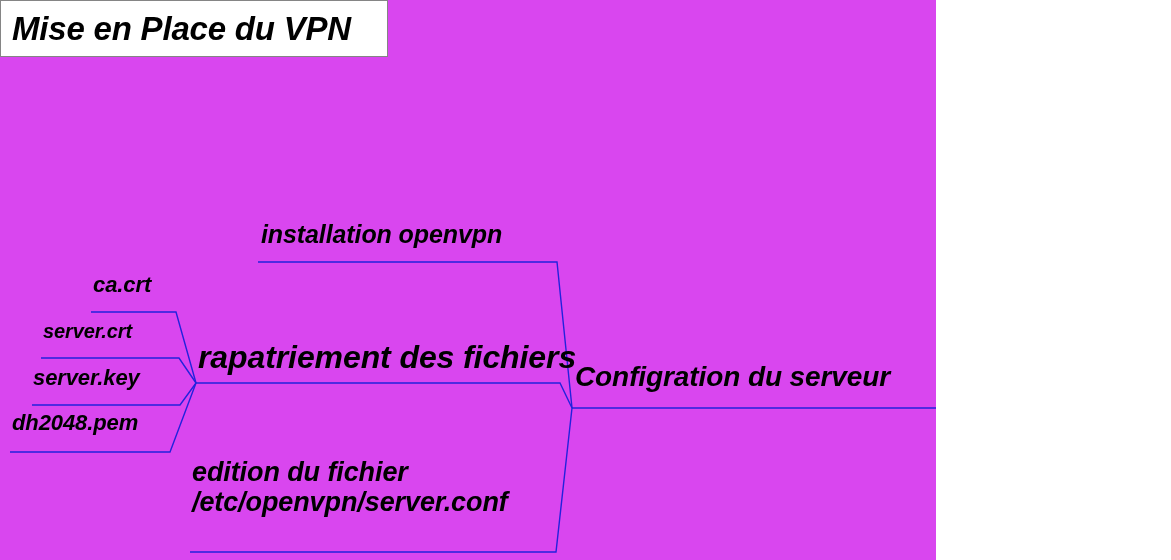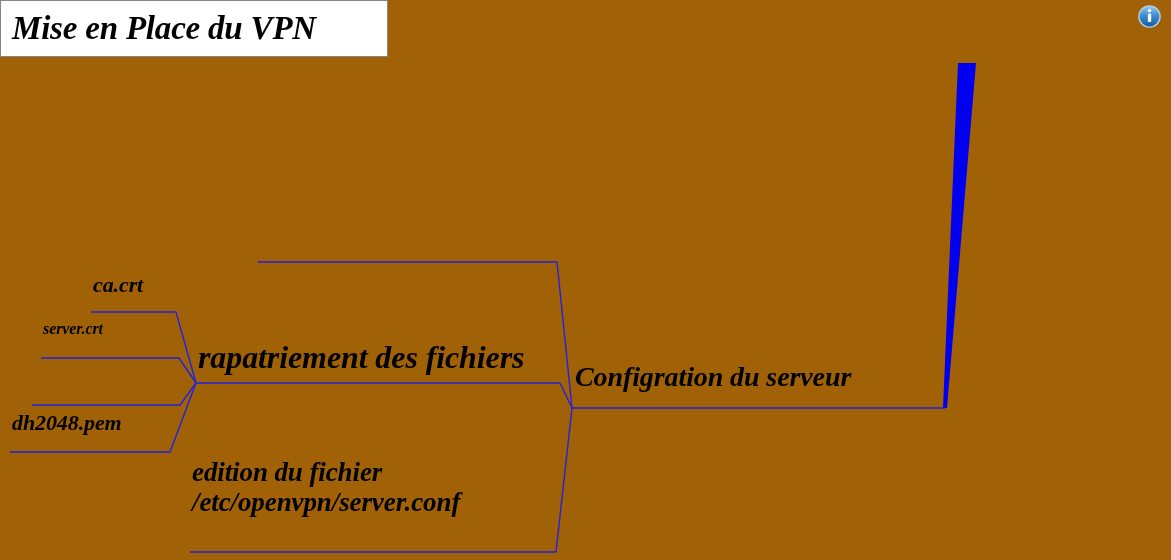--- a/index.html
+++ b/index.html
@@ -3,25 +3,25 @@
 <meta charset="utf-8">
 <title>Mind Map</title>
 <style>
   html, body {
     margin: 0;
     padding: 0;
     background: #ffffff;
   }
   #canvas {
     position: relative;
-    width: 1171px;
+    width: 936px;
     height: 560px;
-    background: #a16207;
+    background: #d946ef;
     overflow: hidden;
-    font-family: Liberation Serif, serif;
+    font-family: Liberation Sans, sans-serif;
   }
   #edges {
     position: absolute;
     left: 0;
     top: 0;
     width: 1171px;
     height: 560px;
     pointer-events: none;
   }
   .node {
@@ -87,21 +87,21 @@
   }
   .lbl-cacrt {
     left: 93px;
     top: 274px;
     font-size: 22px;
     text-align: right;
   }
   .lbl-servercrt {
     left: 43px;
     top: 321px;
-    font-size: 16px;
+    font-size: 20px;
   }
   .lbl-serverkey {
     left: 33px;
     top: 367px;
     font-size: 22px;
   }
   .lbl-dhpem {
     left: 12px;
     top: 412px;
     font-size: 22px;
@@ -145,25 +145,27 @@
         <stop offset="100%" stop-color="#0f5ba6"></stop>
       </linearGradient>
     </defs>
     <circle cx="11.5" cy="11.5" r="10.6" fill="url(#infoGrad)" stroke="#b9cfe3" stroke-width="1.4"></circle>
     <circle cx="11.5" cy="5.6" r="1.7" fill="#ffffff"></circle>
     <rect x="9.9" y="8.6" width="3.3" height="8.4" rx="1.1" fill="#ffffff"></rect>
   </svg>
 
   <div class="node lbl-config">Configration du serveur</div>
 
+  <div class="node lbl-install">installation openvpn</div>
 
   <div class="node lbl-rapat">rapatriement des fichiers</div>
 
   <div class="node lbl-edition">
     <span class="line1">edition du fichier</span>
     <span class="line2">/etc/openvpn/server.conf</span>
   </div>
 
   <div class="node lbl-cacrt">ca.crt</div>
   <div class="node lbl-servercrt">server.crt</div>
+  <div class="node lbl-serverkey">server.key</div>
   <div class="node lbl-dhpem">dh2048.pem</div>
 
 </div>
 
 </body></html>

